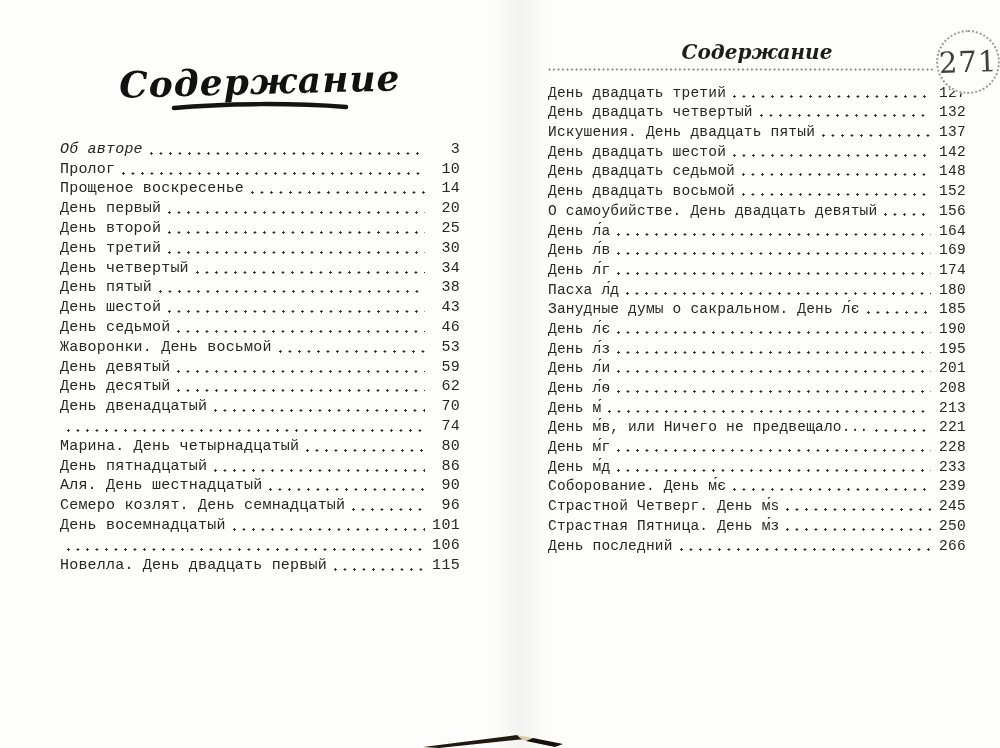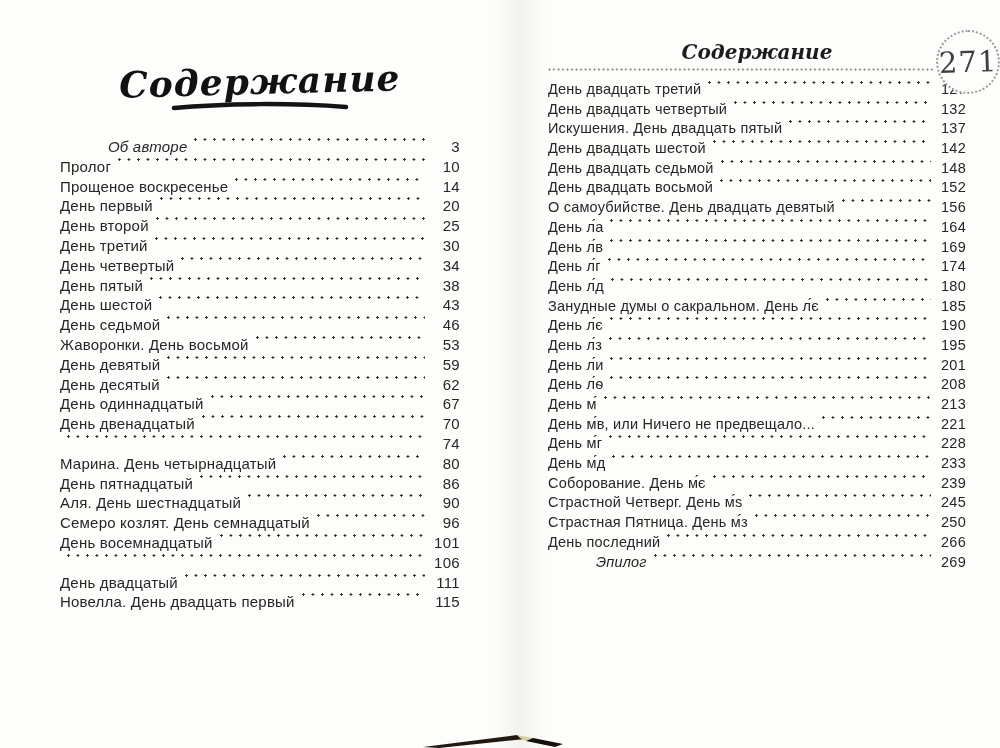--- a/index.html
+++ b/index.html
@@ -44,25 +44,25 @@
     border:2px dotted #9a9a9a;border-radius:50%;
     display:flex;align-items:center;justify-content:center;
     background:#fdfdfb;
   }
   .page-circle .num271{
     font-family:"DejaVu Serif","Liberation Serif",serif;
     font-size:29px;color:#3f3f3f;letter-spacing:1px;transform:rotate(-2deg);
   }
   
   .toc{width:100%;}
-  .row{display:flex;align-items:flex-start;}
+  .row{display:flex;align-items:flex-end;font-family:Liberation Mono, monospace;}
   .left-page .row{height:19.8px;font-size:15px;}
   .right-page .row{height:19.7px;font-size:14.5px;}
   .label{white-space:nowrap;letter-spacing:0.2px;}
-  .label.italic{font-style:italic;margin-left:48px;}
+  .label.italic{font-style:italic;}
   .dots{
     flex:1;height:3px;margin:0 5px 3px 7px;
     background-image:radial-gradient(circle at 1.5px 1.5px,#2b2b2b 1.15px,transparent 1.25px);
     background-size:9.5px 3px;background-repeat:repeat-x;
   }
   .num{min-width:30px;text-align:right;letter-spacing:0.3px;}
   
   .pen-tip{position:absolute;left:405px;bottom:0;width:230px;height:18px;}
 </style>
 </head>
@@ -139,25 +139,20 @@
           <span class="label">День девятый</span>
           <span class="dots"></span>
           <span class="num">59</span>
         </div>
         <div class="row">
           <span class="label">День десятый</span>
           <span class="dots"></span>
           <span class="num">62</span>
         </div>
         <div class="row">
-          <span class="label">День одиннадцатый</span>
-          <span class="dots"></span>
-          <span class="num">67</span>
-        </div>
-        <div class="row">
           <span class="label">День двенадцатый</span>
           <span class="dots"></span>
           <span class="num">70</span>
         </div>
         <div class="row">
           <span class="dots"></span>
           <span class="num">74</span>
         </div>
         <div class="row">
           <span class="label">Марина. День четырнадцатый</span>
@@ -180,25 +175,20 @@
           <span class="num">96</span>
         </div>
         <div class="row">
           <span class="label">День восемнадцатый</span>
           <span class="dots"></span>
           <span class="num">101</span>
         </div>
         <div class="row">
           <span class="dots"></span>
           <span class="num">106</span>
-        </div>
-        <div class="row">
-          <span class="label">День двадцатый</span>
-          <span class="dots"></span>
-          <span class="num">111</span>
         </div>
         <div class="row">
           <span class="label">Новелла. День двадцать первый</span>
           <span class="dots"></span>
           <span class="num">115</span>
         </div>
       </div>
   </div>
 
   <div class="right-page">
@@ -249,21 +239,21 @@
           <span class="label">День л́в</span>
           <span class="dots"></span>
           <span class="num">169</span>
         </div>
         <div class="row">
           <span class="label">День л́г</span>
           <span class="dots"></span>
           <span class="num">174</span>
         </div>
         <div class="row">
-          <span class="label">День л́д</span>
+          <span class="label">Пасха л́д</span>
           <span class="dots"></span>
           <span class="num">180</span>
         </div>
         <div class="row">
           <span class="label">Занудные думы о сакральном. День л́є</span>
           <span class="dots"></span>
           <span class="num">185</span>
         </div>
         <div class="row">
           <span class="label">День л́є</span>
@@ -317,25 +307,20 @@
         </div>
         <div class="row">
           <span class="label">Страстная Пятница. День м́з</span>
           <span class="dots"></span>
           <span class="num">250</span>
         </div>
         <div class="row">
           <span class="label">День последний</span>
           <span class="dots"></span>
           <span class="num">266</span>
-        </div>
-        <div class="row">
-          <span class="label italic">Эпилог</span>
-          <span class="dots"></span>
-          <span class="num">269</span>
         </div>
       </div>
   </div>
 
   <div class="page-circle">
     <span class="num271">271</span>
   </div>
 
   <svg class="pen-tip" viewBox="0 0 230 18">
     <polygon points="18,17 112,5 120,9 34,18" fill="#221910"></polygon>

